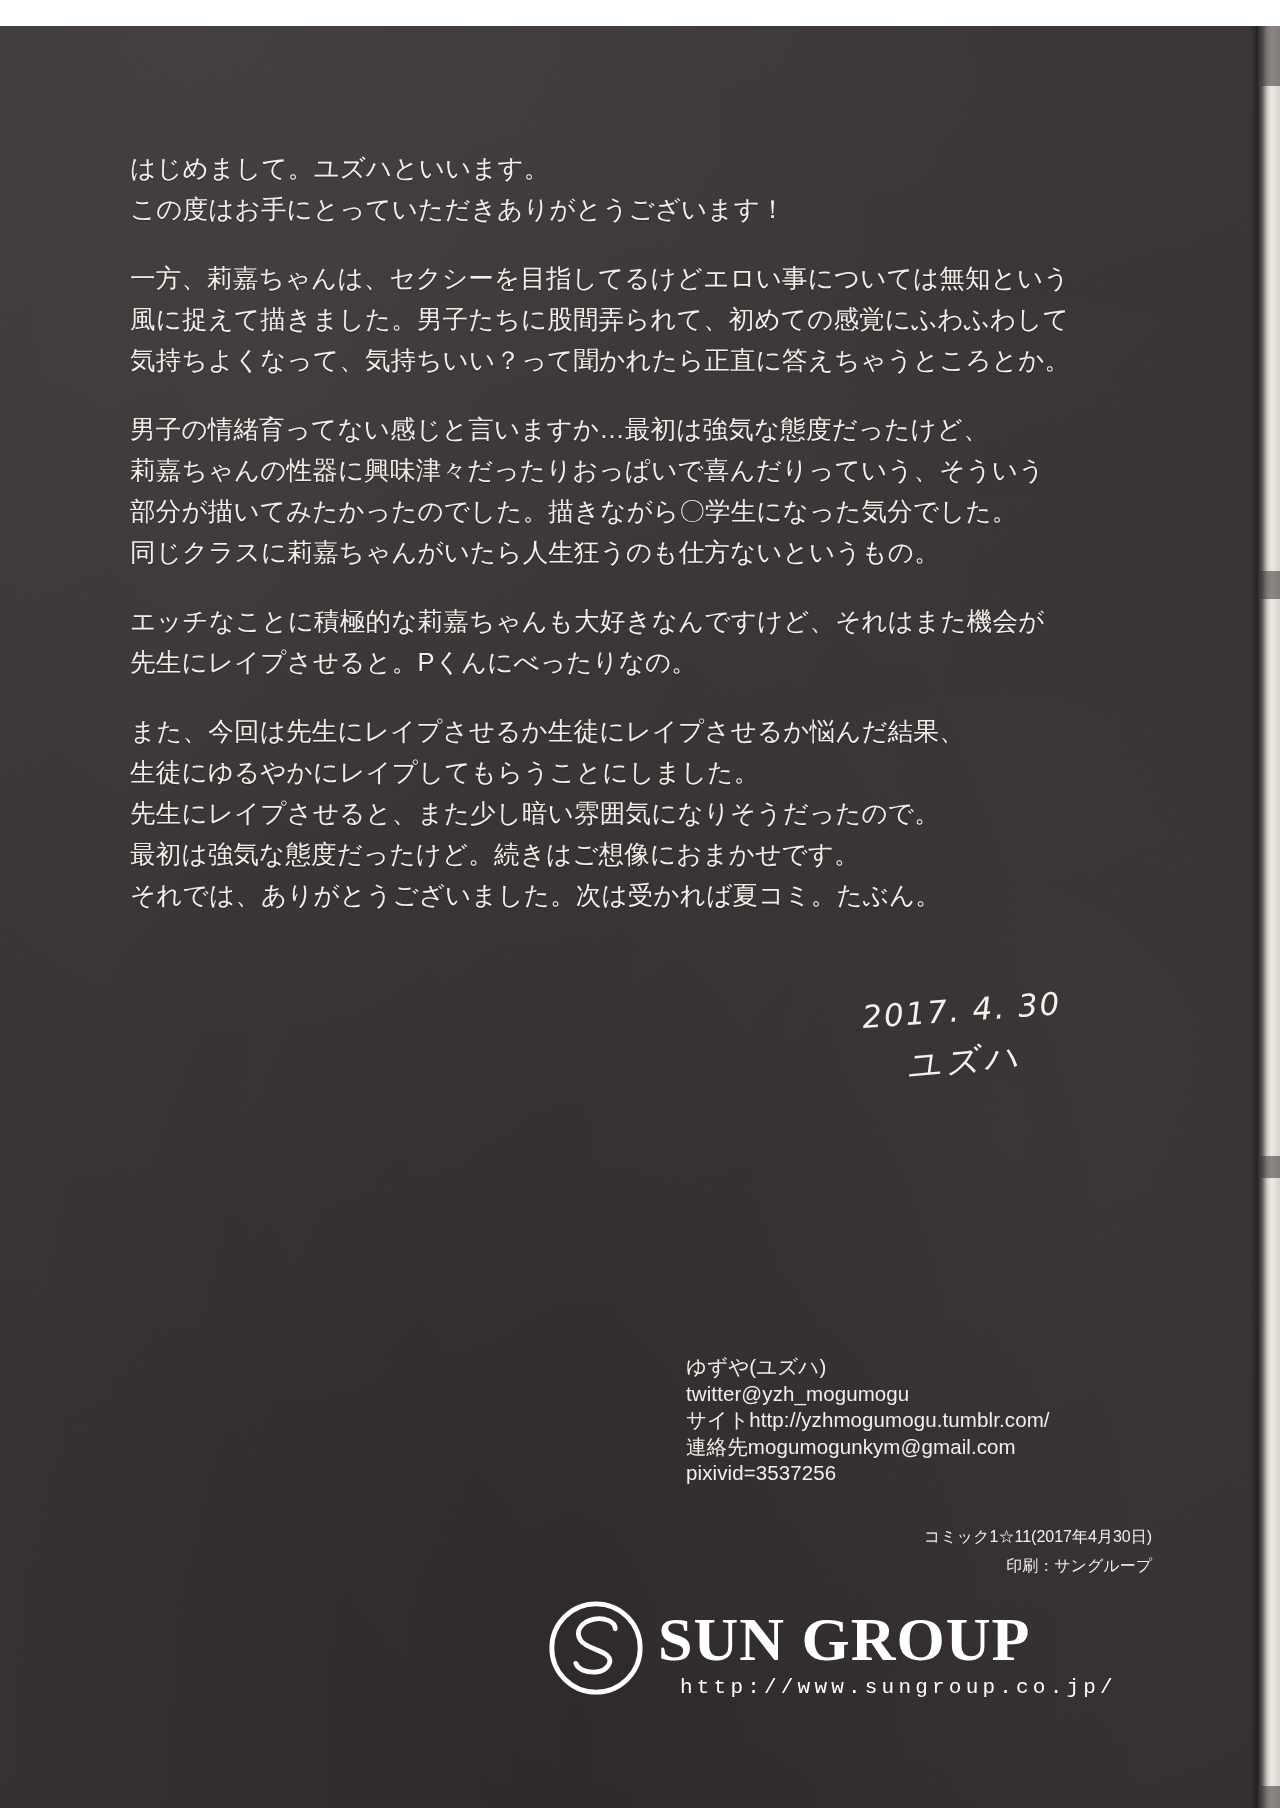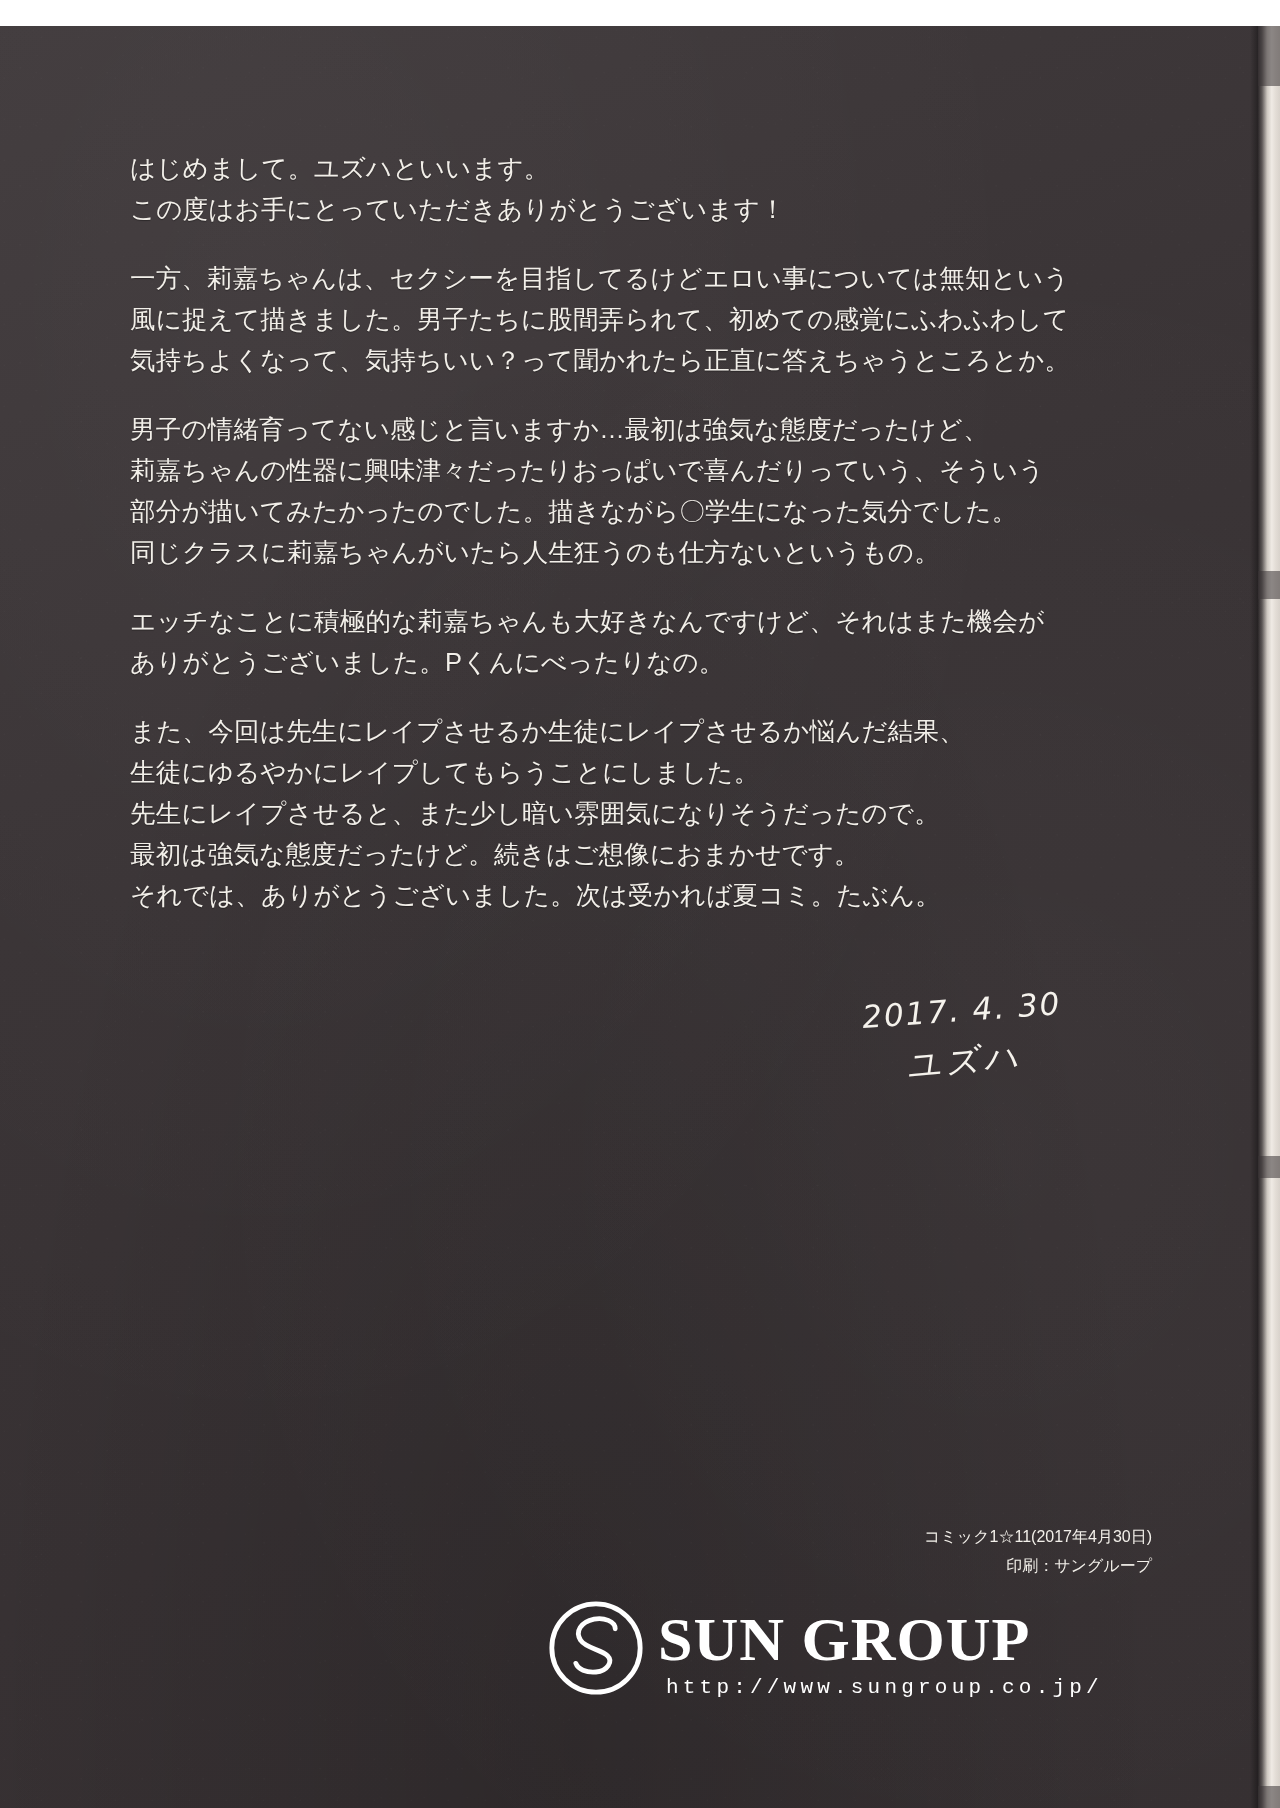--- a/index.html
+++ b/index.html
@@ -156,21 +156,21 @@
     top: 8px;
     font-size: 62px;
     font-weight: bold;
     letter-spacing: 1px;
     font-family: Liberation Serif, serif;
     line-height: 70px;
     white-space: nowrap;
   }
   .logo-url {
     position: absolute;
-    left: 118px;
+    left: 132px;
     top: 80px;
     font-size: 21px;
     letter-spacing: 4.2px;
     font-family: "Liberation Mono", monospace;
     white-space: nowrap;
   }
 </style>
 </head>
 <body>
 
@@ -189,33 +189,38 @@
     <p class="para">はじめまして。ユズハといいます。
 この度はお手にとっていただきありがとうございます！</p>
     <p class="para">一方、莉嘉ちゃんは、セクシーを目指してるけどエロい事については無知という
 風に捉えて描きました。男子たちに股間弄られて、初めての感覚にふわふわして
 気持ちよくなって、気持ちいい？って聞かれたら正直に答えちゃうところとか。</p>
     <p class="para">男子の情緒育ってない感じと言いますか…最初は強気な態度だったけど、
 莉嘉ちゃんの性器に興味津々だったりおっぱいで喜んだりっていう、そういう
 部分が描いてみたかったのでした。描きながら〇学生になった気分でした。
 同じクラスに莉嘉ちゃんがいたら人生狂うのも仕方ないというもの。</p>
     <p class="para">エッチなことに積極的な莉嘉ちゃんも大好きなんですけど、それはまた機会が
-ありがとうございました。Pくんにべったりなの。</p>
+先生にレイプさせると。Pくんにべったりなの。</p>
     <p class="para">また、今回は先生にレイプさせるか生徒にレイプさせるか悩んだ結果、
 生徒にゆるやかにレイプしてもらうことにしました。
 先生にレイプさせると、また少し暗い雰囲気になりそうだったので。
 最初は強気な態度だったけど。続きはご想像におまかせです。
 それでは、ありがとうございました。次は受かれば夏コミ。たぶん。</p>
   </div>
 
   <div class="signature">
     <div class="sig-date">2017. 4. 30</div>
     <div class="sig-name">ユズハ</div>
   </div>
 
+  <div class="credits">ゆずや(ユズハ)
+twitter@yzh_mogumogu
+サイトhttp://yzhmogumogu.tumblr.com/
+連絡先mogumogunkym@gmail.com
+pixivid=3537256</div>
 
   <div class="pubinfo">コミック1☆11(2017年4月30日)
 印刷：サングループ</div>
 
   <div class="logo-block">
     <svg class="logo-mark" viewBox="0 0 100 100" aria-hidden="true">
       <circle cx="50" cy="50" r="46" fill="none" stroke="#ffffff" stroke-width="5"></circle>
       <path d="M70 30 C70 22, 58 18, 48 20 C34 23, 28 33, 34 42 C39 50, 56 52, 62 58 C68 64, 62 74, 50 75 C40 76, 31 72, 29 66" fill="none" stroke="#ffffff" stroke-width="5" stroke-linecap="round"></path>
     </svg>
     <div class="logo-text">SUN GROUP</div>

